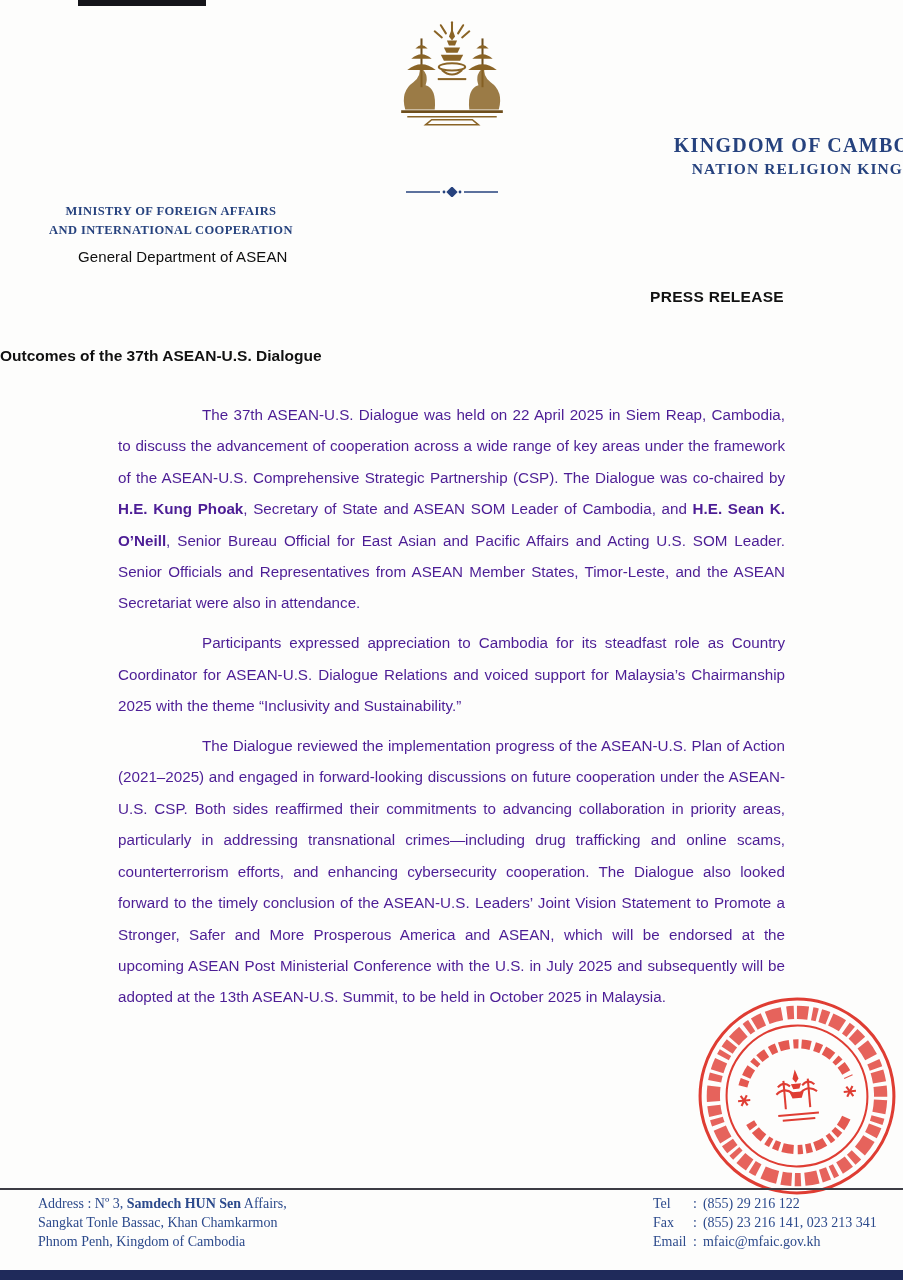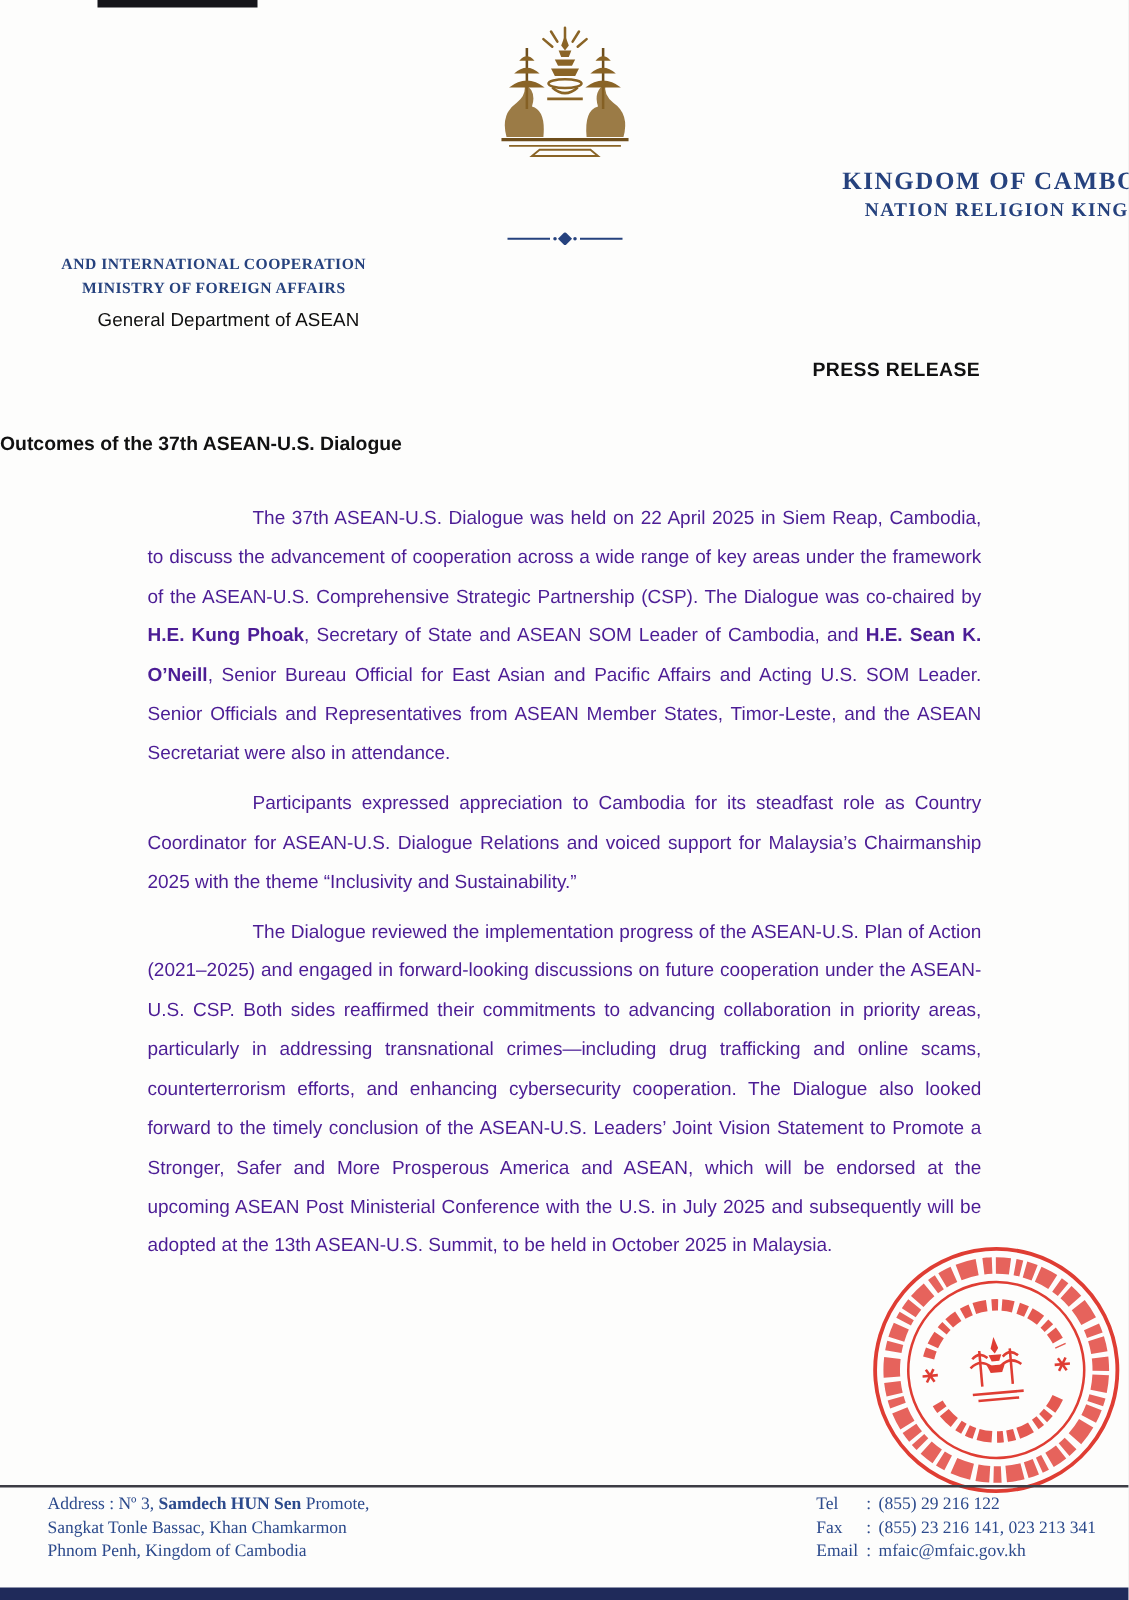--- a/index.html
+++ b/index.html
@@ -123,22 +123,22 @@
     <svg viewBox="0 0 96 10" width="96" height="10" xmlns="http://www.w3.org/2000/svg">
       <line x1="2" y1="5" x2="36" y2="5" stroke="#26427e" stroke-width="1.6"></line>
       <line x1="60" y1="5" x2="94" y2="5" stroke="#26427e" stroke-width="1.6"></line>
       <rect x="44" y="1" width="8" height="8" transform="rotate(45 48 5)" fill="#26427e"></rect>
       <circle cx="40" cy="5" r="1.4" fill="#26427e"></circle>
       <circle cx="56" cy="5" r="1.4" fill="#26427e"></circle>
     </svg>
   </div>
 
   <div class="ministry">
+    <div>MINISTRY OF FOREIGN AFFAIRS</div>
     <div>AND INTERNATIONAL COOPERATION</div>
-    <div>MINISTRY OF FOREIGN AFFAIRS</div>
   </div>
 
   <div class="department">General Department of ASEAN</div>
 
   <div class="press-release">PRESS RELEASE</div>
 
   <div class="doc-title">Outcomes of the 37th ASEAN-U.S. Dialogue</div>
 
   <div class="body-text">
       <p><span>The 37th ASEAN-U.S. Dialogue was held on 22 April 2025 in Siem Reap, Cambodia, to discuss the advancement of cooperation across a wide range of key areas under the framework of the ASEAN-U.S. Comprehensive Strategic Partnership (CSP). The Dialogue was co-chaired by </span><span class="b">H.E. Kung Phoak</span><span>, Secretary of State and ASEAN SOM Leader of Cambodia, and </span><span class="b">H.E. Sean K. O’Neill</span><span>, Senior Bureau Official for East Asian and Pacific Affairs and Acting U.S. SOM Leader. Senior Officials and Representatives from ASEAN Member States, Timor-Leste, and the ASEAN Secretariat were also in attendance.</span></p>
@@ -179,21 +179,21 @@
         <path d="M100 74 l3 9 -3 4 -3 -4 Z" fill="#e03228" stroke="none"></path>
         <path d="M95 88 h10 l-2 5 h-6 Z" fill="#e03228" stroke="none"></path>
         <path d="M93 96 h14 l-2.5 6 h-9 Z" fill="#e03228" stroke="none"></path>
       </g>
     </svg>
   </div>
 
   <div class="footer-rule"></div>
 
   <div class="footer-address">
-    <div class="f-line"><span>Address : Nº 3, </span><span class="b">Samdech HUN Sen</span><span> Promote,</span></div>
+    <div class="f-line"><span>Address : Nº 3, </span><span class="b">Samdech HUN Sen</span><span> Affairs,</span></div>
     <div class="f-line"><span>Sangkat Tonle Bassac, Khan Chamkarmon</span></div>
     <div class="f-line"><span>Phnom Penh, Kingdom of Cambodia</span></div>
   </div>
 
   <div class="footer-contacts">
     <div class="c-row">
       <span class="c-label">Tel</span><span class="c-colon">:</span><span>(855) 29 216 122</span>
     </div>
     <div class="c-row">
       <span class="c-label">Fax</span><span class="c-colon">:</span><span>(855) 23 216 141, 023 213 341</span>

